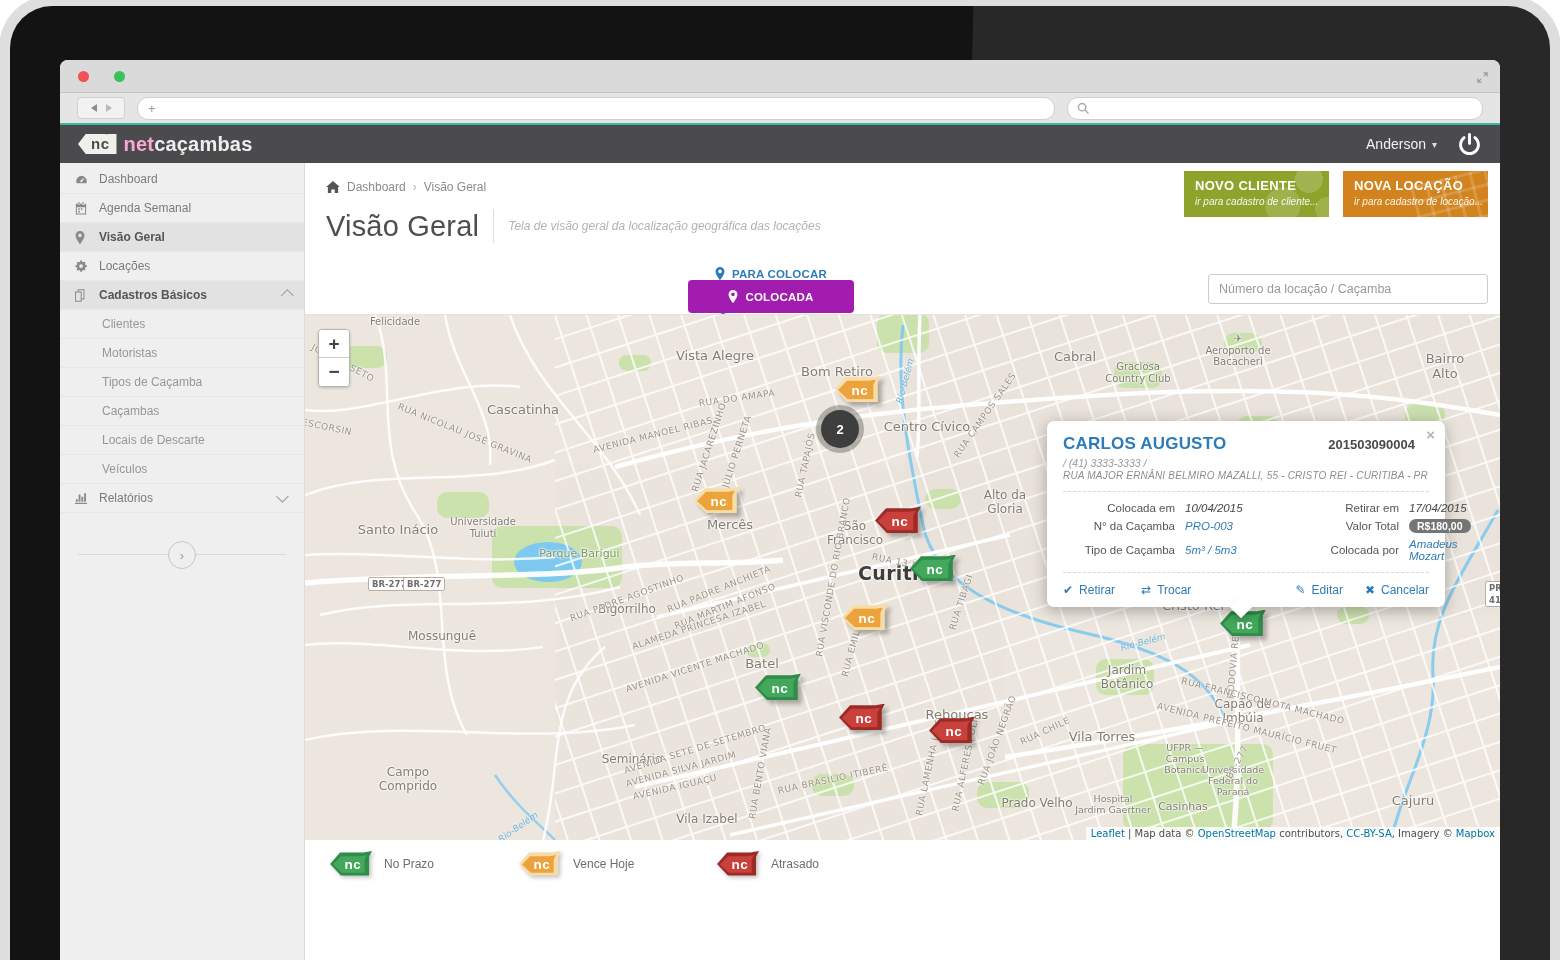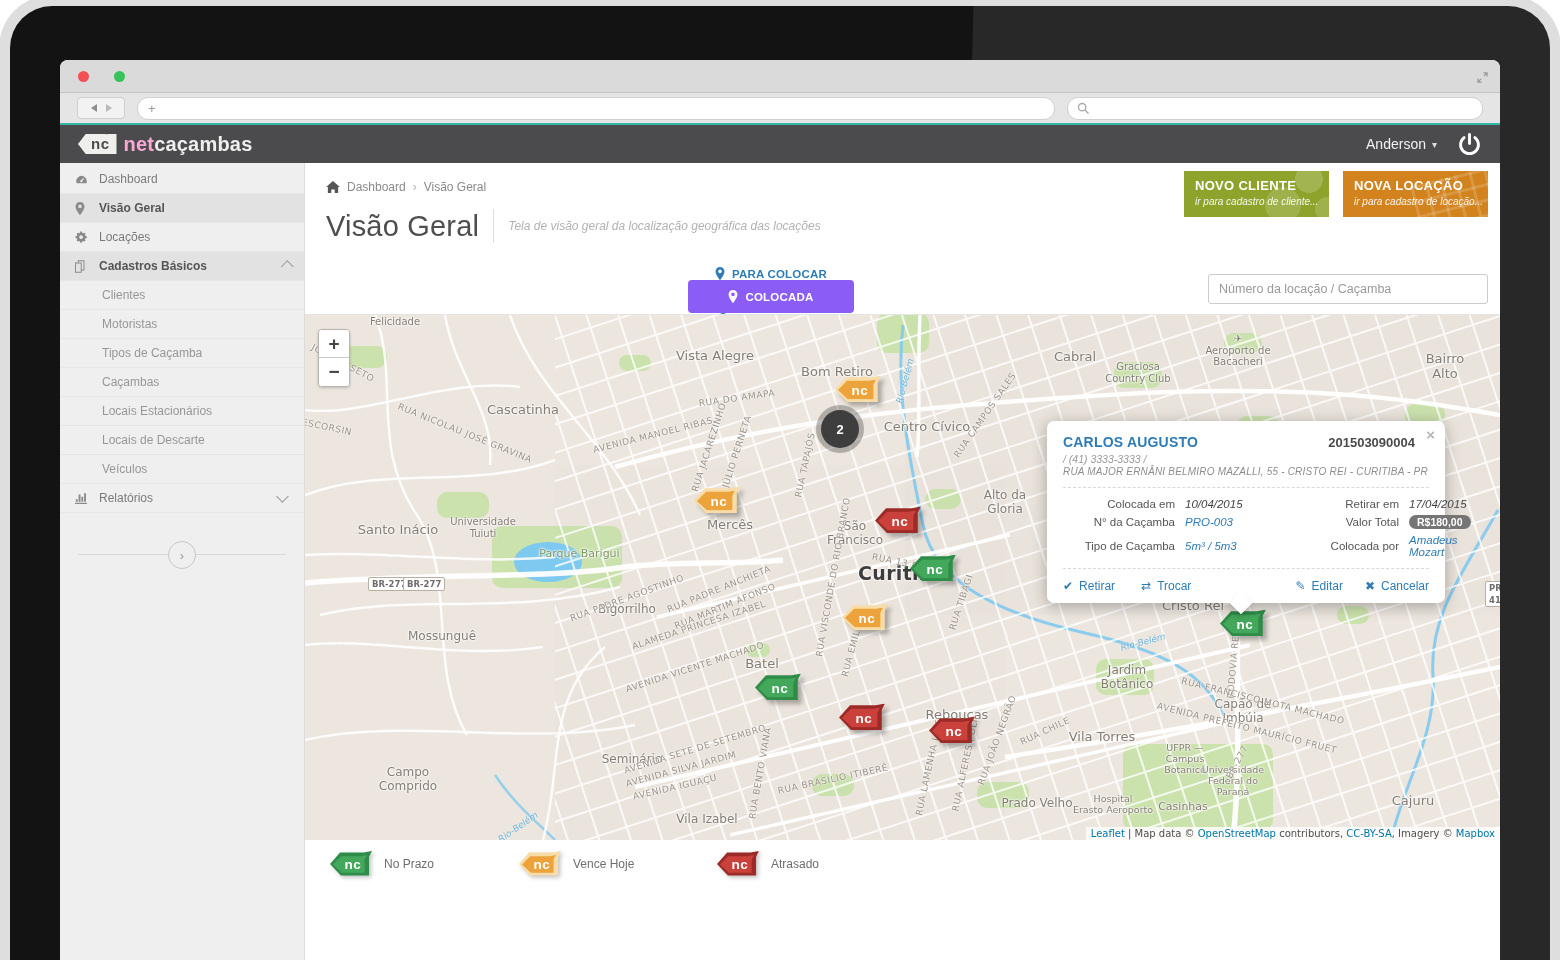--- a/index.html
+++ b/index.html
@@ -78,21 +78,21 @@
   .qa-sub{font-size:10px;font-style:italic;opacity:.92;margin-top:3px;position:relative;z-index:1;}
   .page-head{position:absolute;top:46px;left:21px;display:flex;align-items:center;}
   .page-title{font-size:29px;color:#4e4e4e;font-weight:400;letter-spacing:.2px;}
   .page-head .vr{width:1px;height:34px;background:#ddd;margin:0 14px;}
   .page-sub{font-size:12px;font-style:italic;color:#b2b2b2;}
   
   .tabs-row{position:absolute;top:104px;left:55px;width:822px;height:44px;display:flex;
     justify-content:space-between;align-items:center;flex-direction:column;}
   .tab{color:#2e7cb7;font-size:11.5px;font-weight:bold;display:flex;gap:7px;align-items:center;
     cursor:pointer;letter-spacing:.2px;}
-  .tab.active{background:#8b5cf6;color:#fff;padding:10px 40px;border-radius:4px;}
+  .tab.active{background:#a21caf;color:#fff;padding:10px 40px;border-radius:4px;}
   .loc-search{position:absolute;right:12px;top:111px;width:258px;height:28px;border:1px solid #ccc;
     border-radius:3px;padding:0 10px;font-size:12.5px;color:#777;outline:none;}
   .loc-search::placeholder{color:#9a9a9a;}
   
   .map{position:absolute;top:151px;left:0;right:0;height:525px;background:#ece6de;overflow:hidden;
     border-top:1px solid #e4e4e4;}
   .map svg.base{position:absolute;inset:0;}
   .map-label{position:absolute;transform:translate(-50%,-50%);white-space:pre-line;text-align:center;
     color:#847c72;font-family:"DejaVu Sans",sans-serif;line-height:1.15;
     text-shadow:0 0 2px #fff,0 0 2px #fff,0 0 3px #fff;pointer-events:none;}
@@ -128,21 +128,21 @@
   .cluster{position:absolute;width:38px;height:38px;transform:translate(-50%,-50%);border-radius:50%;
     background:#3e3e3e;box-shadow:0 0 0 5px rgba(62,62,62,.35);color:#fff;font-size:13px;font-weight:bold;
     display:flex;align-items:center;justify-content:center;cursor:pointer;z-index:3;}
   
   .popup{position:absolute;left:742px;top:106px;width:398px;background:#fff;border-radius:7px;
     box-shadow:0 3px 16px rgba(0,0,0,.3);padding:13px 16px 10px;box-sizing:border-box;z-index:6;}
   .popup .arrow{position:absolute;left:186px;bottom:-8px;width:16px;height:16px;background:#fff;
     transform:rotate(45deg);box-shadow:3px 3px 6px rgba(0,0,0,.15);}
   .popup .close{position:absolute;top:5px;right:10px;color:#b5b5b5;font-size:15px;font-weight:bold;cursor:pointer;}
   .pp-head{display:flex;justify-content:space-between;align-items:baseline;padding-right:14px;}
-  .pp-name{color:#2e7cb7;font-size:14px;font-weight:bold;letter-spacing:.2px;text-align:right;}
+  .pp-name{color:#2e7cb7;font-size:17px;font-weight:bold;letter-spacing:.2px;text-align:right;}
   .pp-code{color:#4a4a4a;font-size:13px;font-weight:bold;}
   .pp-phone{font-size:10.5px;font-style:italic;color:#9a9a9a;margin-top:3px;}
   .pp-addr{font-size:10px;font-style:italic;color:#8d8d8d;margin-top:1px;letter-spacing:.2px;}
   .pp-sep{border-top:1px dashed #d9d9d9;margin:10px 0;}
   .pp-grid{display:grid;grid-template-columns:112px 100px 104px 1fr;row-gap:5px;column-gap:10px;
     font-size:11.5px;align-items:center;}
   .pp-grid .lab{color:#555;text-align:right;}
   .pp-grid .val{font-style:italic;color:#444;}
   .pp-grid .val.link{color:#2e7cb7;cursor:pointer;}
   .pill{background:#757575;color:#fff;border-radius:9px;padding:1px 8px;font-size:10.5px;
@@ -222,20 +222,28 @@
     <div class="sidebar">
       <div id="sidebar-menu">
           <div class="side-item">
             <span class="ic">
               <svg viewBox="0 0 16 16" width="13" height="13">
                 <path fill="currentColor" d="M8 3.5A6.5 6.5 0 0 0 1.5 10c0 1 .2 1.9.6 2.7h11.8c.4-.8.6-1.7.6-2.7A6.5 6.5 0 0 0 8 3.5zm.7 7.4a1.3 1.3 0 0 1-1.9-1.8l5-3.6-3.1 5.4z"></path>
               </svg>
             </span>
             <span>Dashboard</span>
           </div>
+          <div class="side-item">
+            <span class="ic">
+              <svg viewBox="0 0 14 15" width="12" height="13">
+                <path fill="currentColor" d="M4 0v2.2h1.2V0H4zm4.8 0v2.2H10V0H8.8zM1 2v12.5h12V2h-2v1.4H8.8V2H5.2v1.4H4V2H1zm1.2 4h9.6v7.3H2.2V6zm1.6 1.2v1.9h1.9V7.2H3.8zm3 0v1.9h1.9V7.2H6.8zm-3 3v1.9h1.9v-1.9H3.8z"></path>
+              </svg>
+            </span>
+            <span>Agenda Semanal</span>
+          </div>
           <div class="side-item active">
             <span class="ic">
               <svg viewBox="0 0 12 16" width="10" height="13">
                 <path fill="currentColor" d="M6 0C2.9 0 .5 2.4.5 5.4.5 9.4 6 16 6 16s5.5-6.6 5.5-10.6C11.5 2.4 9.1 0 6 0zm0 7.6a2.2 2.2 0 1 1 0-4.4 2.2 2.2 0 0 1 0 4.4z"></path>
               </svg>
             </span>
             <span>Visão Geral</span>
           </div>
           <div class="side-item">
             <span class="ic">
@@ -258,23 +266,20 @@
             <span>Clientes</span>
           </div>
           <div class="side-item sub">
             <span>Motoristas</span>
           </div>
           <div class="side-item sub">
             <span>Tipos de Caçamba</span>
           </div>
           <div class="side-item sub">
             <span>Caçambas</span>
-          </div>
-          <div class="side-item sub">
-            <span>Locais Estacionários</span>
           </div>
           <div class="side-item sub">
             <span>Locais de Descarte</span>
           </div>
           <div class="side-item sub">
             <span>Veículos</span>
           </div>
           <div class="side-item">
             <span class="ic">
               <svg viewBox="0 0 14 14" width="12" height="12">
@@ -551,21 +556,21 @@
 Botanico</div>
             <div class="map-label" style="left: 928px; top: 466px; font-size: 9.5px;">Universidade
 Federal do
 Paraná</div>
             <div class="map-label" style="left: 652px; top: 400px; font-size: 13px;">Rebouças</div>
             <div class="map-label" style="left: 327px; top: 445px; font-size: 12px;">Seminário</div>
             <div class="map-label" style="left: 103px; top: 465px; font-size: 12px;">Campo
 Comprido</div>
             <div class="map-label" style="left: 732px; top: 489px; font-size: 12px;">Prado Velho</div>
             <div class="map-label" style="left: 808px; top: 490px; font-size: 9.5px;">Hospital
-Erasto Aeroporto</div>
+Jardim Gaertner</div>
             <div class="map-label" style="left: 878px; top: 492px; font-size: 11px;">Casinhas</div>
             <div class="map-label" style="left: 1108px; top: 486px; font-size: 13px;">Cajuru</div>
             <div class="map-label" style="left: 402px; top: 505px; font-size: 12px;">Vila Izabel</div>
             <div class="street" style="left: 348px; top: 120px; transform: translate(-50%, -50%) rotate(-14deg);">AVENIDA MANOEL RIBAS</div>
             <div class="street" style="left: 160px; top: 118px; transform: translate(-50%, -50%) rotate(22deg);">RUA NICOLAU JOSÉ GRAVINA</div>
             <div class="street" style="left: 432px; top: 83px; transform: translate(-50%, -50%) rotate(-8deg);">RUA DO AMAPA</div>
             <div class="street" style="left: 38px; top: 48px; transform: translate(-50%, -50%) rotate(28deg);">JOSÉ RISSETO</div>
             <div class="street" style="left: 22px; top: 112px; transform: translate(-50%, -50%) rotate(12deg);">ESCORSIN</div>
             <div class="street" style="left: 680px; top: 100px; transform: translate(-50%, -50%) rotate(-55deg);">RUA CAMPOS SALES</div>
             <div class="street" style="left: 500px; top: 150px; transform: translate(-50%, -50%) rotate(-78deg);">RUA TAPAJÓS</div>

